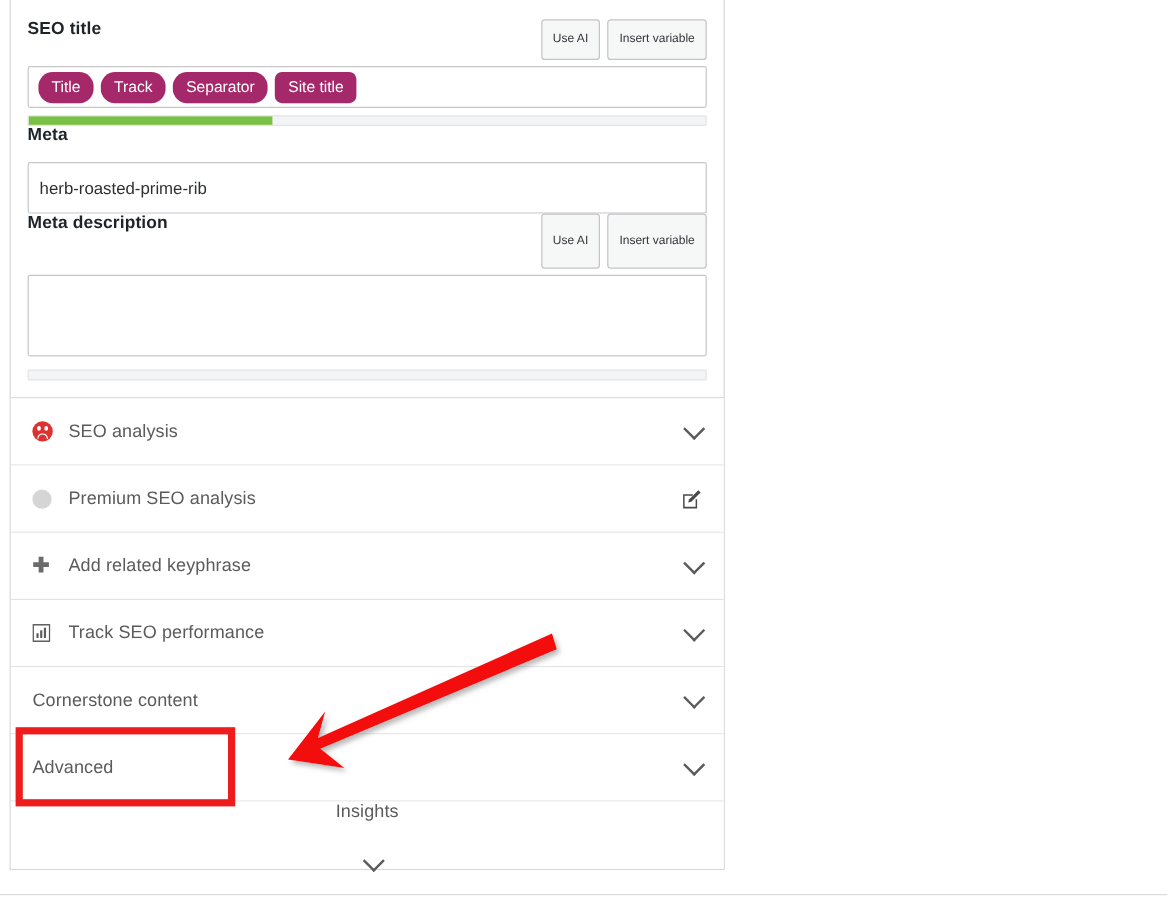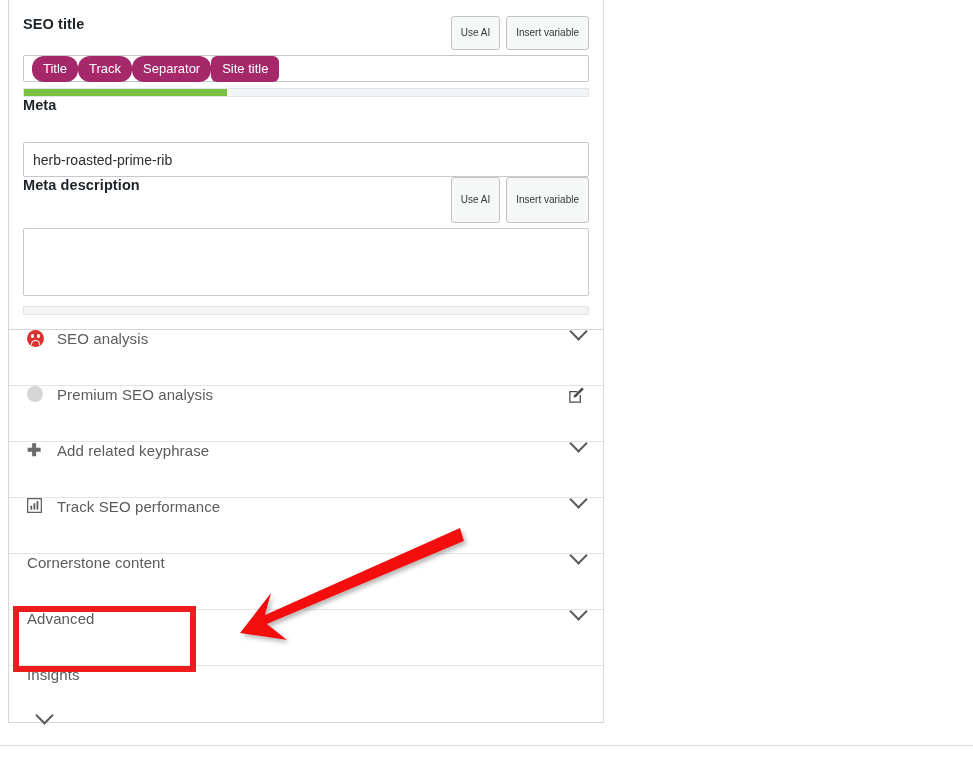--- a/index.html
+++ b/index.html
@@ -61,25 +61,25 @@
     cursor: pointer;
     white-space: nowrap;
   }
 
   
   .rv-editor {
     margin-top: 5px;
     border: 1px solid #c7c7cc;
     border-radius: 2px;
     background: #fff;
-    height: 27px;
+    height: 35px;
     display: flex;
     align-items: center;
     padding: 0 8px;
-    gap: 0;
+    gap: 6px;
     box-sizing: border-box;
   }
   .pill {
     background: #a4286a;
     color: #ffffff;
     font-size: 13px;
     line-height: 1;
     padding: 6px 11px 7px 11px;
     border-radius: 12px;
     white-space: nowrap;
@@ -96,23 +96,23 @@
     border-radius: 1px;
   }
   .progress > span {
     position: absolute;
     left: 0; top: 0; bottom: 0;
     background: #7ac143;
     display: block;
   }
 
   .text-input {
-    margin-top: 15px;
+    margin-top: 0;
     width: 100%;
-    height: 35px;
+    height: 43px;
     border: 1px solid #c7c7cc;
     border-radius: 2px;
     font-family: "Liberation Sans", sans-serif;
     font-size: 14px;
     color: #2d2f31;
     padding: 0 9px;
     box-sizing: border-box;
     background: #fff;
   }
 
@@ -135,21 +135,21 @@
 
   
   .accordion {
     border: 1px solid #d6d6d6;
     border-top: 1px solid #d6d6d6;
     background: #fff;
     box-sizing: border-box;
   }
   .acc-row {
     display: flex;
-    align-items: flex-start;
+    align-items: center;
     height: 56px;
     padding: 0 18px 0 18px;
     border-bottom: 1px solid #e3e3e3;
     box-sizing: border-box;
     cursor: pointer;
     background: #fff;
   }
   .acc-row:last-child { border-bottom: none; flex-direction: column; }
   .acc-icon {
     width: 22px;

